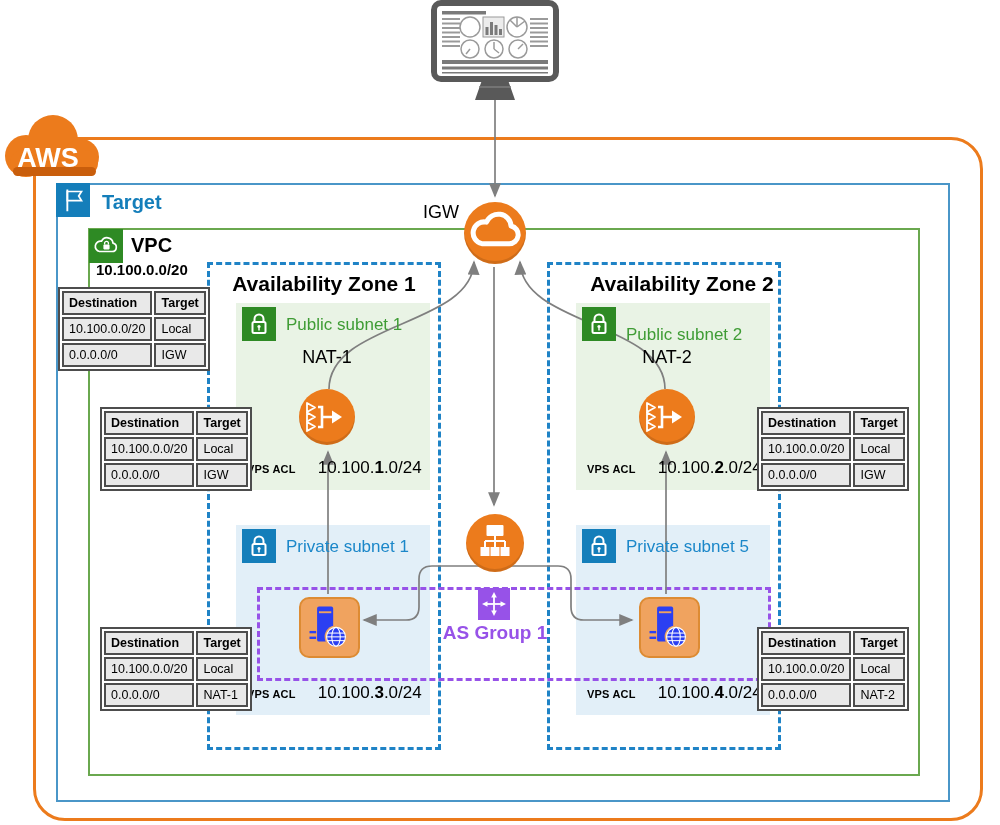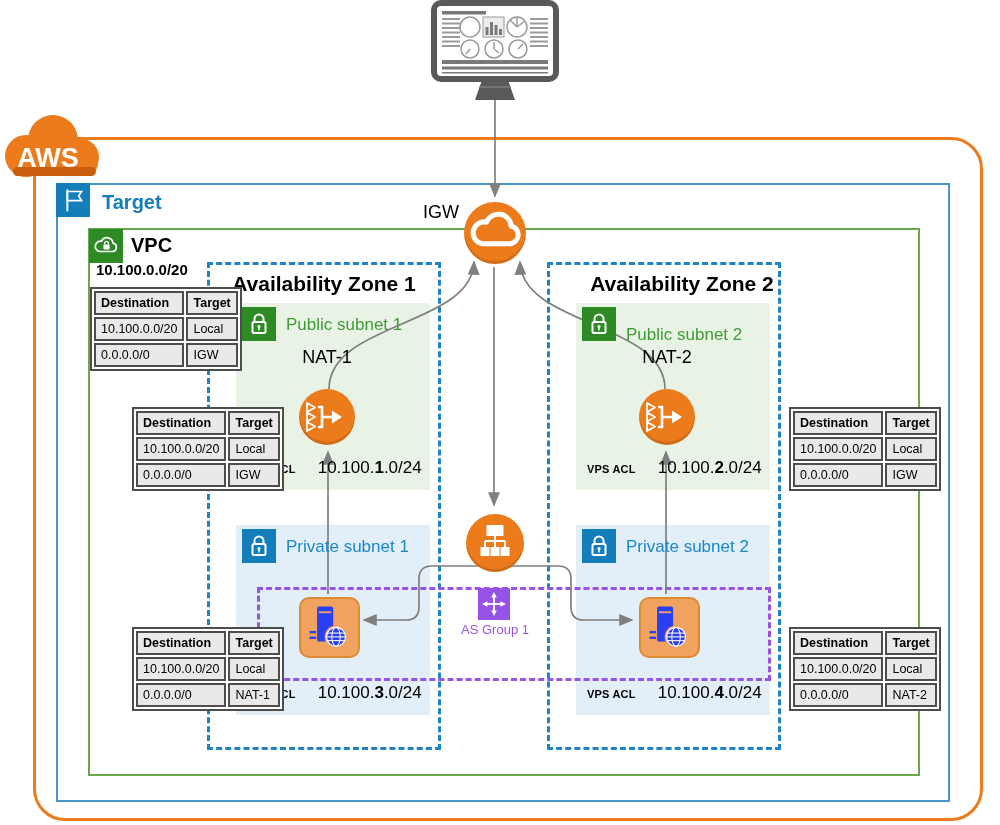--- a/index.html
+++ b/index.html
@@ -17,39 +17,39 @@
   
   .region-label{color:var(--region-blue);font-weight:bold;font-size:20px;}
   .vpc-label{font-weight:bold;font-size:20px;color:#000;}
   .vpc-cidr{font-weight:bold;font-size:15px;color:#000;}
   .az-title{font-weight:bold;font-size:21px;text-align:center;color:#000;}
   .subnet-label{font-size:17px;}
   .green-t{color:var(--green-text);}
   .blue-t{color:var(--blue-text);}
   .node-label{font-size:18px;color:#000;text-align:center;}
   .igw-label{font-size:18px;color:#000;text-align:right;}
-  .asg-label{color:var(--purple);font-weight:normal;font-size:13px;text-align:center;}
+  .asg-label{color:var(--purple);font-weight:bold;font-size:19px;text-align:center;}
   .acl-row{display:flex;align-items:baseline;gap:22px;padding-left:11px;}
   .acl-tag{font-size:11px;font-weight:bold;color:#000;letter-spacing:.2px;}
   .cidr{font-size:17px;color:#000;white-space:nowrap;}
   .cidr b{font-weight:bold;}
   
   .public-fill{background:var(--public-bg);}
   .private-fill{background:var(--private-bg);}
   
   .icon-sq{width:34px;height:34px;display:block;}
   .g-sq{background:var(--green-icon);}
   .b-sq{background:var(--blue-icon);}
   .p-sq{background:var(--purple);}
   
   .svc-circle{border-radius:50%;background:var(--orange);box-shadow:inset 0 -3px 0 rgba(0,0,0,.12);}
   .instance{background:var(--instance-bg);border:2px solid var(--instance-border);border-radius:10px;}
   
   table.rt{position:absolute;border-collapse:separate;border-spacing:2px;background:#fff;
-    border:2px solid var(--table-border);font-size:12.5px;margin-left:32px;}
+    border:2px solid var(--table-border);font-size:12.5px;}
   table.rt th,table.rt td{background:var(--table-bg);border:2px solid var(--table-border);
     padding:3px 5px;white-space:nowrap;text-align:left;font-family:"Liberation Sans",sans-serif;color:#000;}
   table.rt th{font-weight:bold;}
   table.rt .c1{min-width:76px;}
   table.rt .c2{min-width:34px;}
   svg{display:block;}
 </style>
 </head>
 <body>
 
@@ -243,21 +243,21 @@
     <span class="acl-tag">VPS ACL</span>
     <span class="cidr"><span>10.100.</span><b>2</b><span>.0/24</span></span>
   </div>
 
   <svg class="abs icon-sq b-sq" style="left:582px;top:529px;" width="34" height="34" viewBox="0 0 34 34">
     <path d="M12.5 15 v-3 a4.5 4.5 0 0 1 9 0 v3" fill="none" stroke="#fff" stroke-width="2"></path>
     <rect x="10.5" y="15" width="13" height="11" rx="1.5" fill="none" stroke="#fff" stroke-width="2"></rect>
     <circle cx="17" cy="19.5" r="1.6" fill="#fff"></circle>
       <line x1="17" y1="20.5" x2="17" y2="23.5" stroke="#fff" stroke-width="1.5"></line>
   </svg>
-  <div class="abs subnet-label blue-t" style="left:626px;top:537px;">Private subnet 2</div>
+  <div class="abs subnet-label blue-t" style="left:626px;top:537px;">Private subnet 5</div>
 
   <div class="abs instance" style="left:639px;top:597px;width:57px;height:57px;">
     <svg width="53" height="53" viewBox="0 0 56 56">
       <rect x="17" y="8" width="17" height="37" rx="2" fill="var(--instance-blue)"></rect>
       <line x1="19" y1="14" x2="32" y2="14" stroke="var(--instance-bg)" stroke-width="2"></line>
       <line x1="9" y1="35" x2="16" y2="35" stroke="var(--instance-blue)" stroke-width="2.5"></line>
       <line x1="9" y1="41" x2="16" y2="41" stroke="var(--instance-blue)" stroke-width="2.5"></line>
       <circle cx="37" cy="40" r="12" fill="var(--instance-bg)"></circle>
       <circle cx="37" cy="40" r="10" fill="var(--instance-blue)"></circle>
       <g stroke="#fff" stroke-width="1.1" fill="none">

